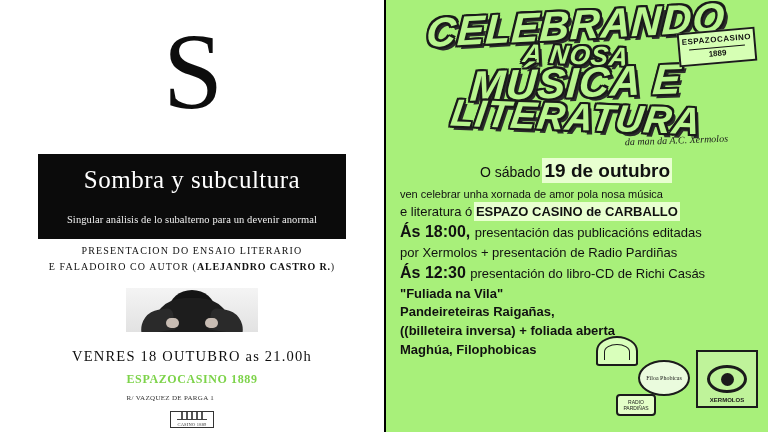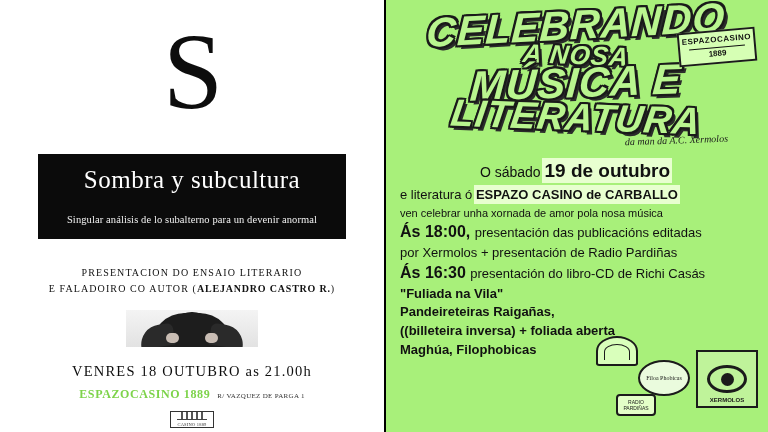--- a/index.html
+++ b/index.html
@@ -56,21 +56,21 @@
     line-height: 1.15;
   }
   .band-sub {
     font-family: "Liberation Serif", serif;
     font-size: 10.5px;
     margin-top: 19px;
     letter-spacing: 0.1px;
     color: #f2f2f2;
   }
   .presentacion {
-    margin-top: 26px;
+    margin-top: 4px;
     text-align: center;
     font-family: "Liberation Serif", serif;
     font-size: 10px;
     letter-spacing: 1.1px;
     color: #111;
     line-height: 1.65;
   }
   .author-name { font-weight: bold; letter-spacing: 0.8px; }
   .portrait-wrap {
     margin-top: 12px;
@@ -150,20 +150,21 @@
     font-size: 14.5px;
     letter-spacing: 1.2px;
     color: #0d0d0d;
     text-align: right;
   }
   .venue-line {
     margin-top: 7px;
     display: flex;
     align-items: baseline;
     gap: 7px;
+    flex-direction: column;
   }
   .venue-main {
     font-family: "Liberation Serif", serif;
     font-size: 12px;
     letter-spacing: 0.6px;
     color: #7dd34a;
     font-weight: bold;
   }
   .venue-addr {
     font-family: "Liberation Serif", serif;
@@ -428,35 +429,35 @@
       <div class="sc2">1889</div>
     </div>
 
     <div class="body-text">
 
       <div class="bt-row line-center-first">
         <span>O sábado</span>
         <span class="big-date hl">19 de outubro</span>
       </div>
 
+      <div class="bt-row t-reg">ven celebrar unha xornada de amor pola nosa música</div>
+
       <div class="bt-row t-mid">
         <span>e literatura ó</span>
         <span class="t-bold hl">ESPAZO CASINO de CARBALLO</span>
       </div>
 
-      <div class="bt-row t-reg">ven celebrar unha xornada de amor pola nosa música</div>
-
       <div class="bt-row">
         <span class="t-big">Ás 18:00,</span>
         <span class="t-mid">presentación das publicacións editadas</span>
       </div>
       <div class="bt-row t-mid">por Xermolos + presentación de Radio Pardiñas</div>
 
       <div class="bt-row">
-        <span class="t-big">Ás 16:30</span>
+        <span class="t-big">Ás 12:30</span>
         <span class="t-mid">presentación do libro-CD de Richi Casás</span>
       </div>
       <div class="bt-row t-mid t-bold">"Fuliada na Vila"</div>
 
       <div class="bt-row t-mid t-bold">Pandeireteiras Raigañas,</div>
       <div class="bt-row t-mid t-bold">((billeteira inversa) + foliada aberta</div>
       <div class="bt-row t-mid t-bold">Maghúa, Filophobicas</div>
     </div>
 
     <div class="icons-row">

